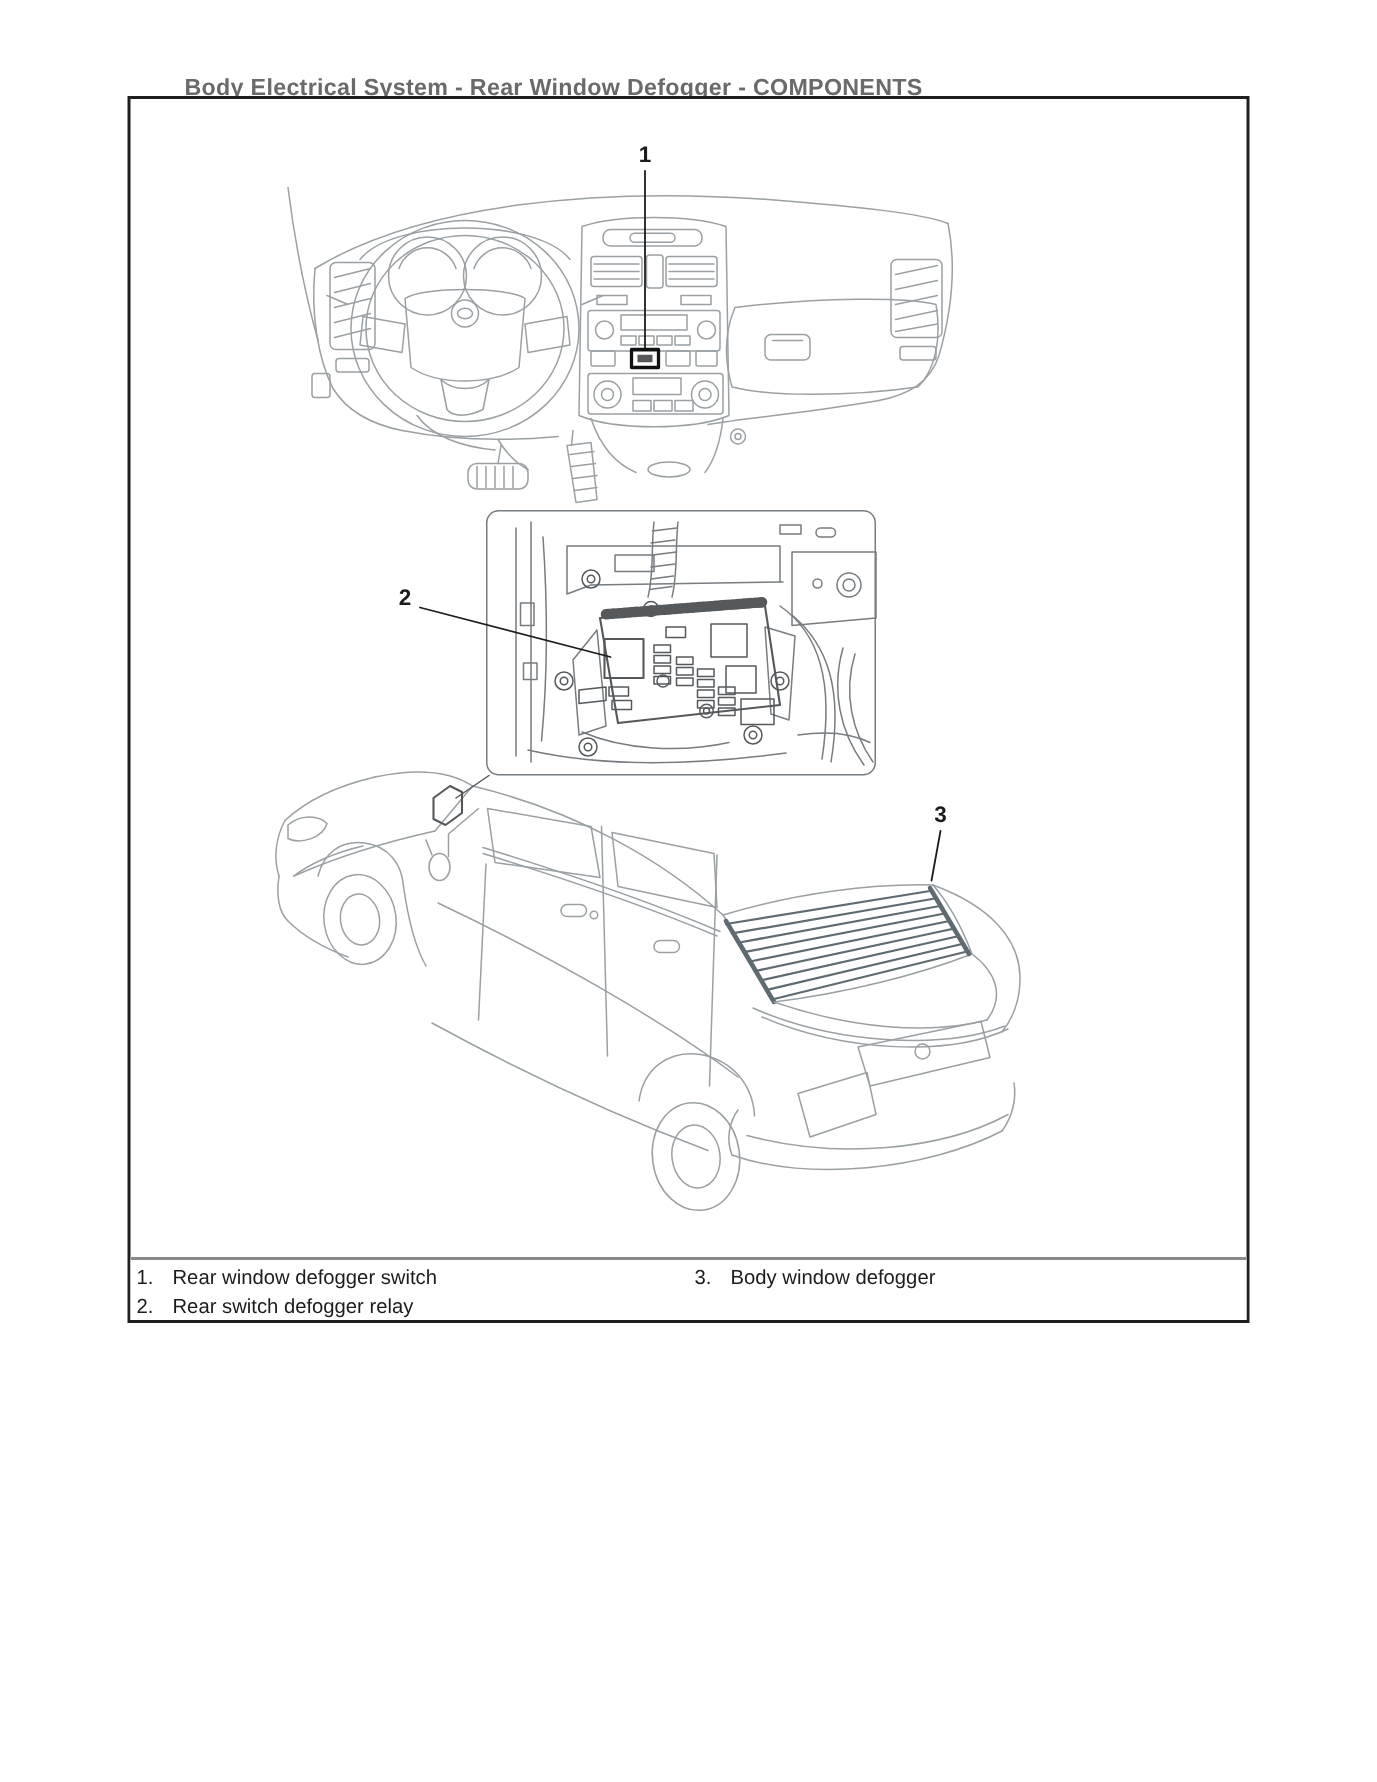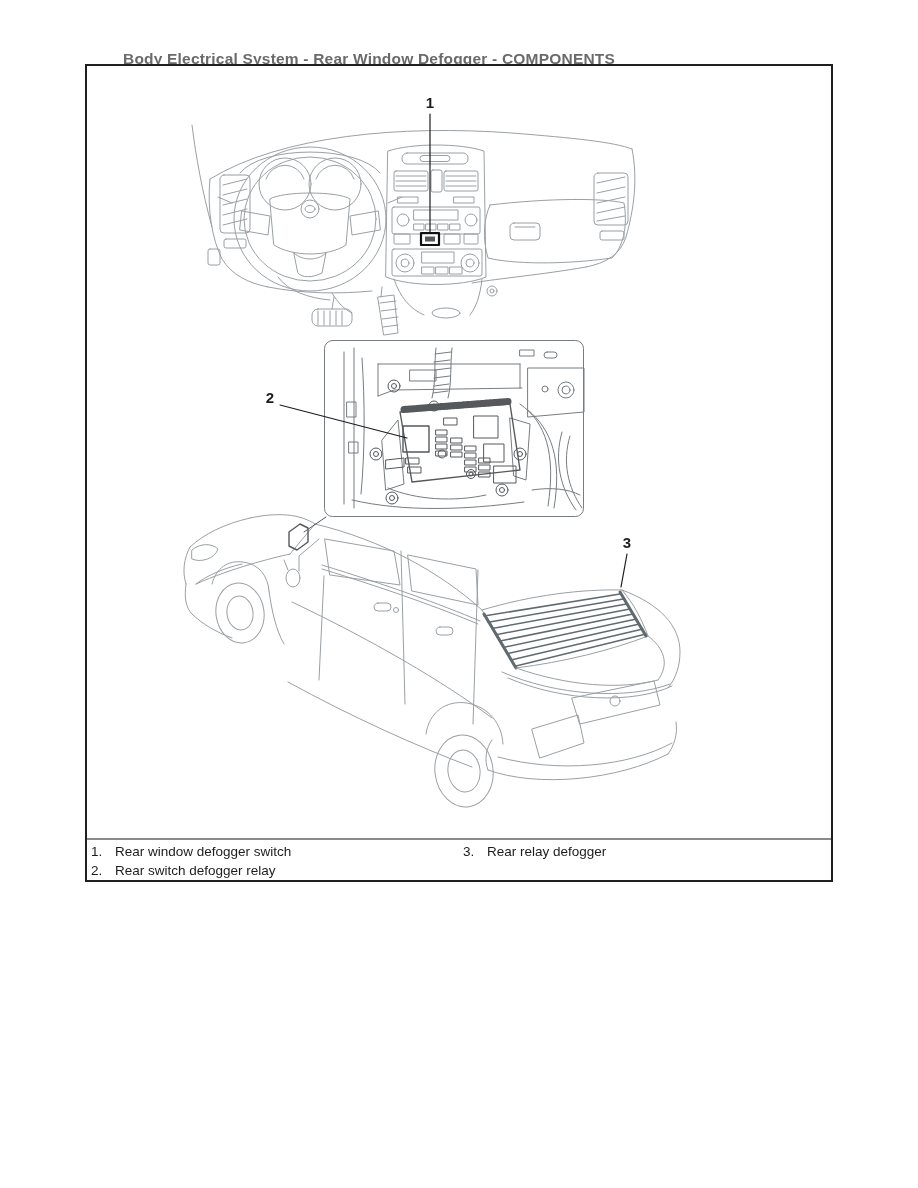--- a/index.html
+++ b/index.html
@@ -326,18 +326,18 @@
           <span>Rear window defogger switch</span>
         </div>
         <div class="legend-item">
           <span class="num">2.</span>
           <span>Rear switch defogger relay</span>
         </div>
       </div>
       <div class="legend-col">
         <div class="legend-item">
           <span class="num">3.</span>
-          <span>Rear relay defogger</span>
+          <span>Body window defogger</span>
         </div>
       </div>
     </div>
   </div>
 </div>
 
 </body></html>

